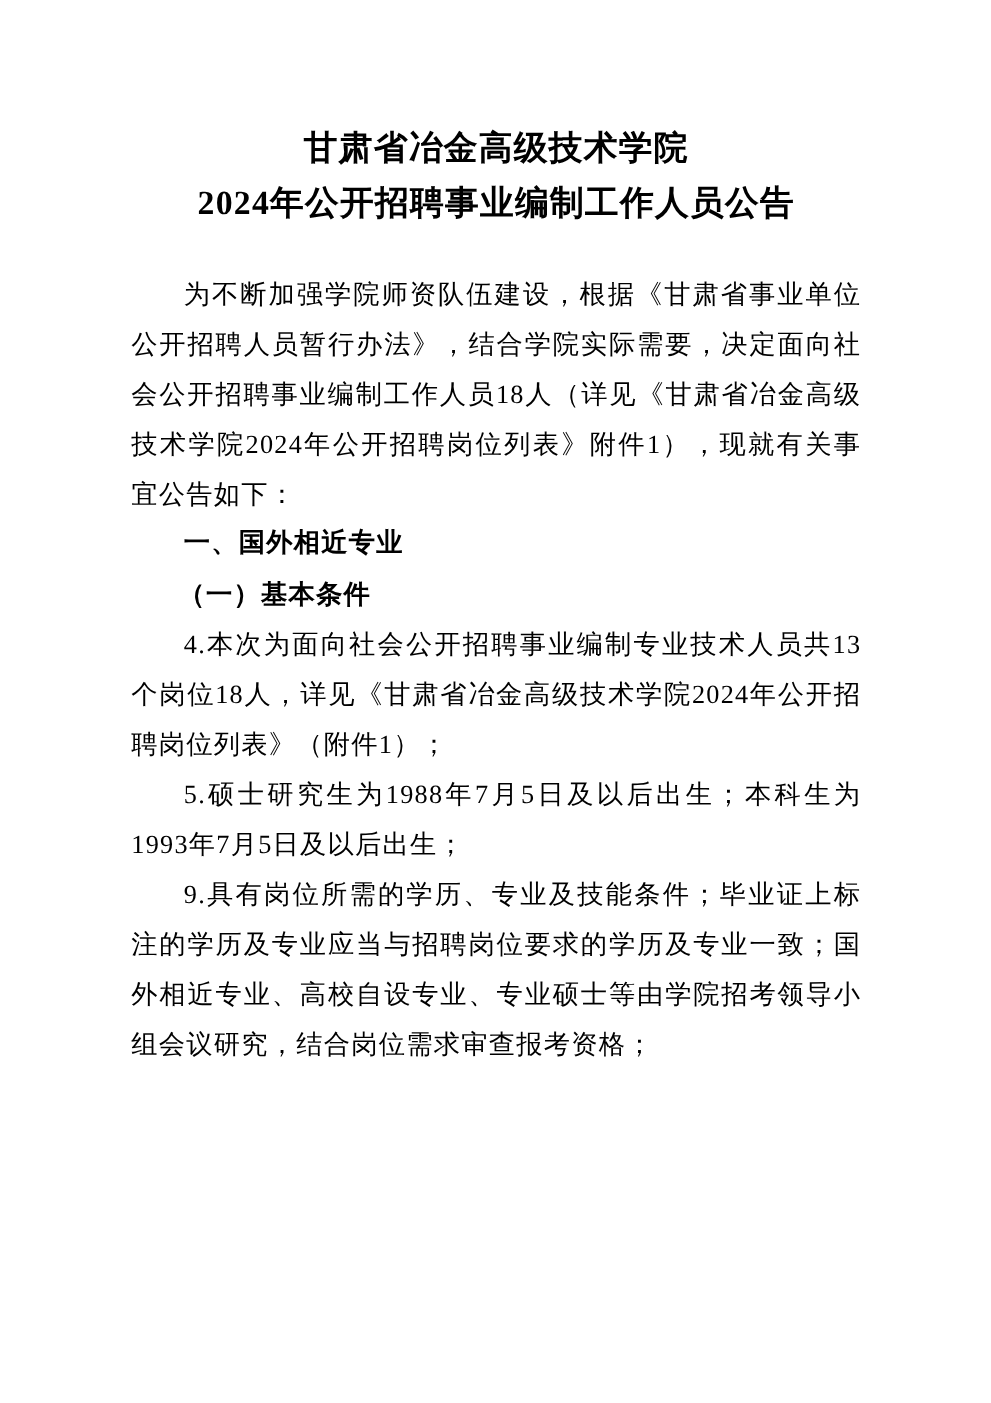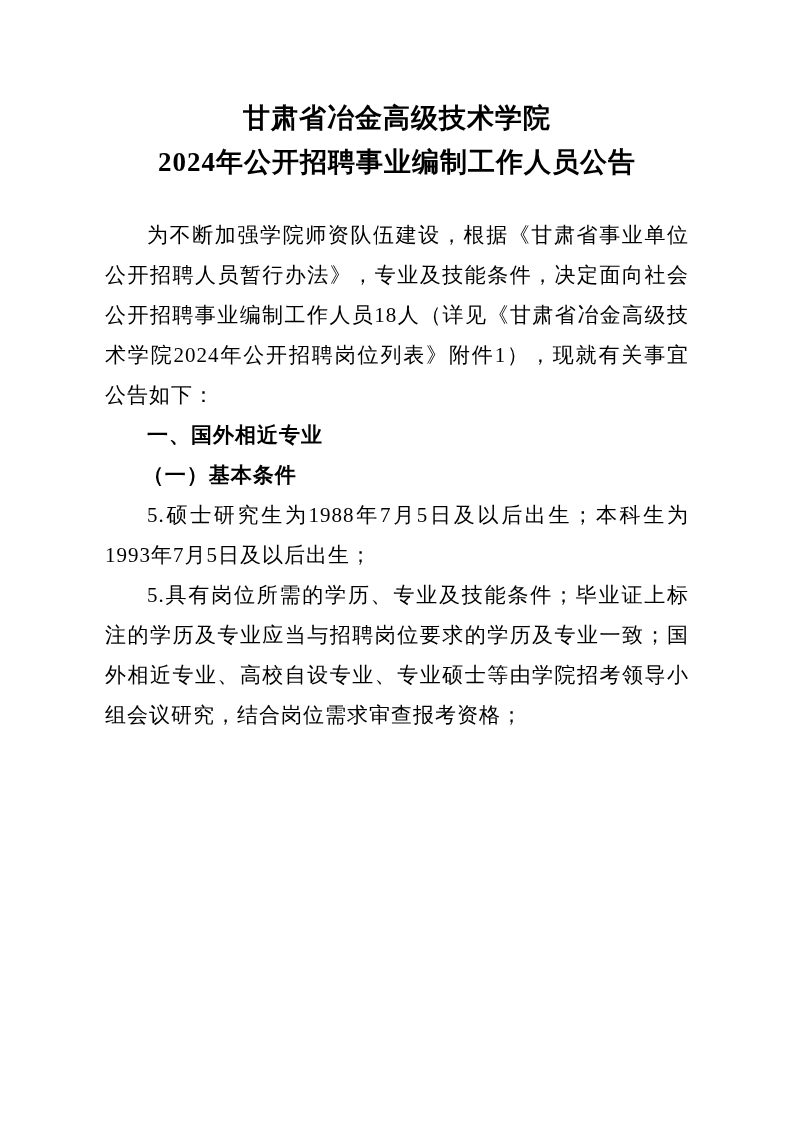--- a/index.html
+++ b/index.html
@@ -59,21 +59,22 @@
     font-family: Liberation Serif, serif;
   }
 </style>
 </head>
 <body>
 
 <div class="page">
   <h1 class="doc-title">甘肃省冶金高级技术学院</h1>
   <h1 class="doc-title">2024年公开招聘事业编制工作人员公告</h1>
 
-  <p class="body-par intro-gap">为不断加强学院师资队伍建设，根据《甘肃省事业单位公开招聘人员暂行办法》，专业及技能条件，决定面向社会公开招聘事业编制工作人员18人（详见《甘肃省冶金高级技术学院2024年公开招聘岗位列表》附件1），现就有关事宜公告如下：</p>
+  <p class="body-par intro-gap">为不断加强学院师资队伍建设，根据《甘肃省事业单位公开招聘人员暂行办法》，结合学院实际需要，决定面向社会公开招聘事业编制工作人员18人（详见《甘肃省冶金高级技术学院2024年公开招聘岗位列表》附件1），现就有关事宜公告如下：</p>
 
   <h2 class="section-heading">一、国外相近专业</h2>
 
   <h3 class="subsection-heading">（一）基本条件</h3>
 
+  <p class="body-par">4.本次为面向社会公开招聘事业编制专业技术人员共13个岗位18人，详见《甘肃省冶金高级技术学院2024年公开招聘岗位列表》（附件1）；</p>
   <p class="body-par">5.硕士研究生为1988年7月5日及以后出生；本科生为1993年7月5日及以后出生；</p>
-  <p class="body-par">5.具有岗位所需的学历、专业及技能条件；毕业证上标注的学历及专业应当与招聘岗位要求的学历及专业一致；国外相近专业、高校自设专业、专业硕士等由学院招考领导小组会议研究，结合岗位需求审查报考资格；</p>
+  <p class="body-par">9.具有岗位所需的学历、专业及技能条件；毕业证上标注的学历及专业应当与招聘岗位要求的学历及专业一致；国外相近专业、高校自设专业、专业硕士等由学院招考领导小组会议研究，结合岗位需求审查报考资格；</p>
 </div>
 
 </body></html>

